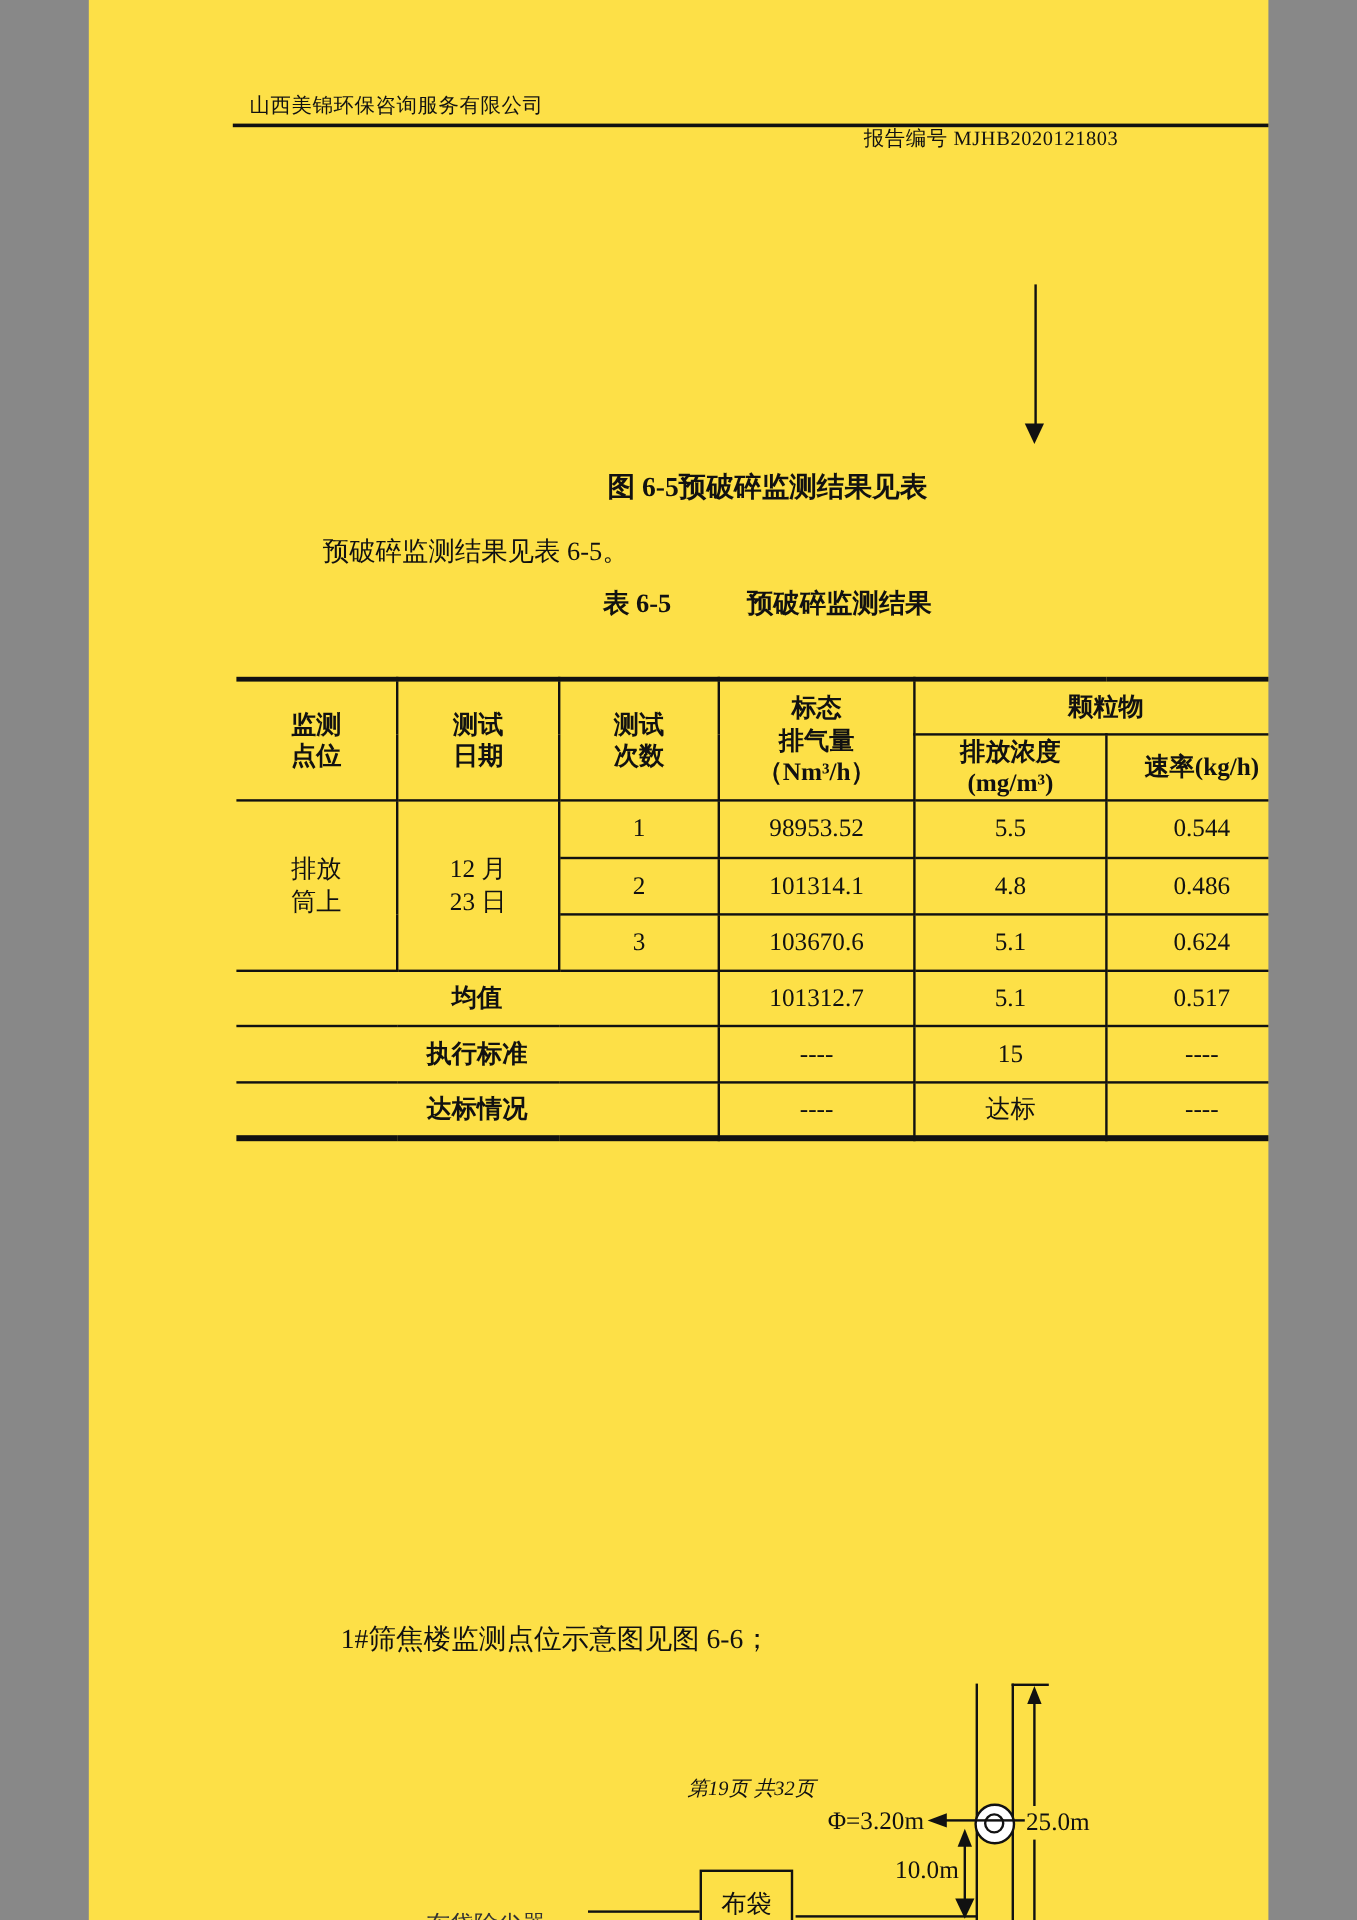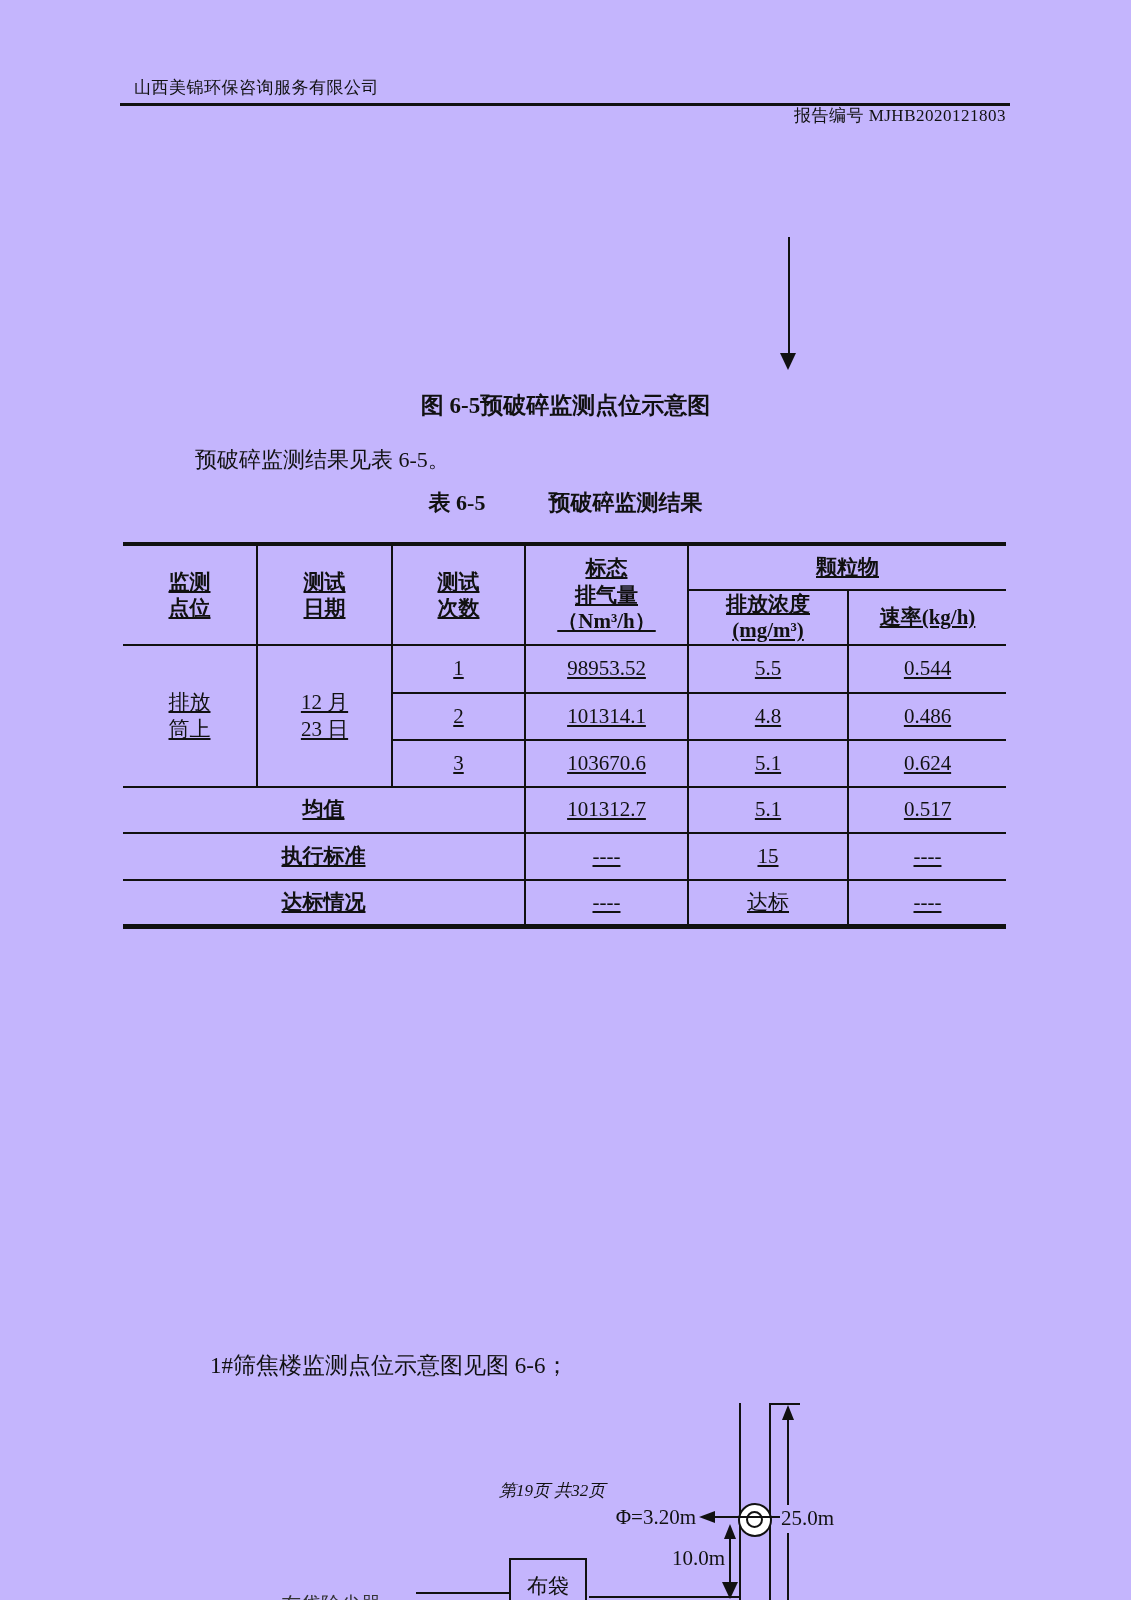--- a/index.html
+++ b/index.html
@@ -1,17 +1,17 @@
 <!DOCTYPE html>
 <html><head>
 <meta charset="utf-8">
 <style>
   html,body{margin:0;padding:0;background:#888;}
   #page{
-    position:relative;width:1131px;height:1600px;background:#c4b5fd;
+    position:relative;width:983px;height:1600px;background:#fde047;
     overflow:hidden;margin:0 auto;
     font-family:"Liberation Serif","DejaVu Serif",serif;color:#111;
   }
   .abs{position:absolute;}
   .hline{position:absolute;background:#111;height:2px;}
   .vline{position:absolute;background:#111;width:2px;}
   
   .doc-header{font-size:17px;letter-spacing:.5px;white-space:nowrap;}
   
   .caption{width:1131px;text-align:center;font-weight:bold;font-size:23px;white-space:nowrap;}
@@ -42,30 +42,30 @@
 <div id="page">
 
   <div class="abs doc-header" style="left:134px;top:76px;">山西美锦环保咨询服务有限公司</div>
   <div class="abs doc-header" style="right:125px;top:76px;margin-top:28px;">报告编号 MJHB2020121803</div>
   <div class="abs" style="left:120px;top:103px;width:890px;height:3px;background:#111;"></div>
 
   <div class="vline" style="left:788px;top:237px;height:118px;"></div>
   <div class="abs arrow-down" style="left:780px;top:353px;"></div>
 
   <div class="abs caption" style="left:0;top:390px;">
-    <span class="cap-label">图 6-5</span><span>预破碎监测点位示意图</span>
+    <span class="cap-label">图 6-5</span><span>预破碎监测结果见表</span>
   </div>
 
   <div class="abs body-text" style="left:195px;top:445px;">预破碎监测结果见表 6-5。</div>
 
   <div class="abs caption" style="left:0;top:488px;font-size:22px;">
     <span class="cap-label" style="margin-right:63px;">表 6-5</span><span>预破碎监测结果</span>
   </div>
 
-  <table class="mon abs" style="left:123px;top:542px;width:883px;text-decoration:underline;">
+  <table class="mon abs" style="left:123px;top:564px;width:883px;">
     <colgroup>
       <col style="width:134px">
         <col style="width:135px">
         <col style="width:133px">
       <col style="width:163px">
         <col style="width:160px">
         <col style="width:158px">
     </colgroup>
     <tbody>
         <tr style="height:46px">

